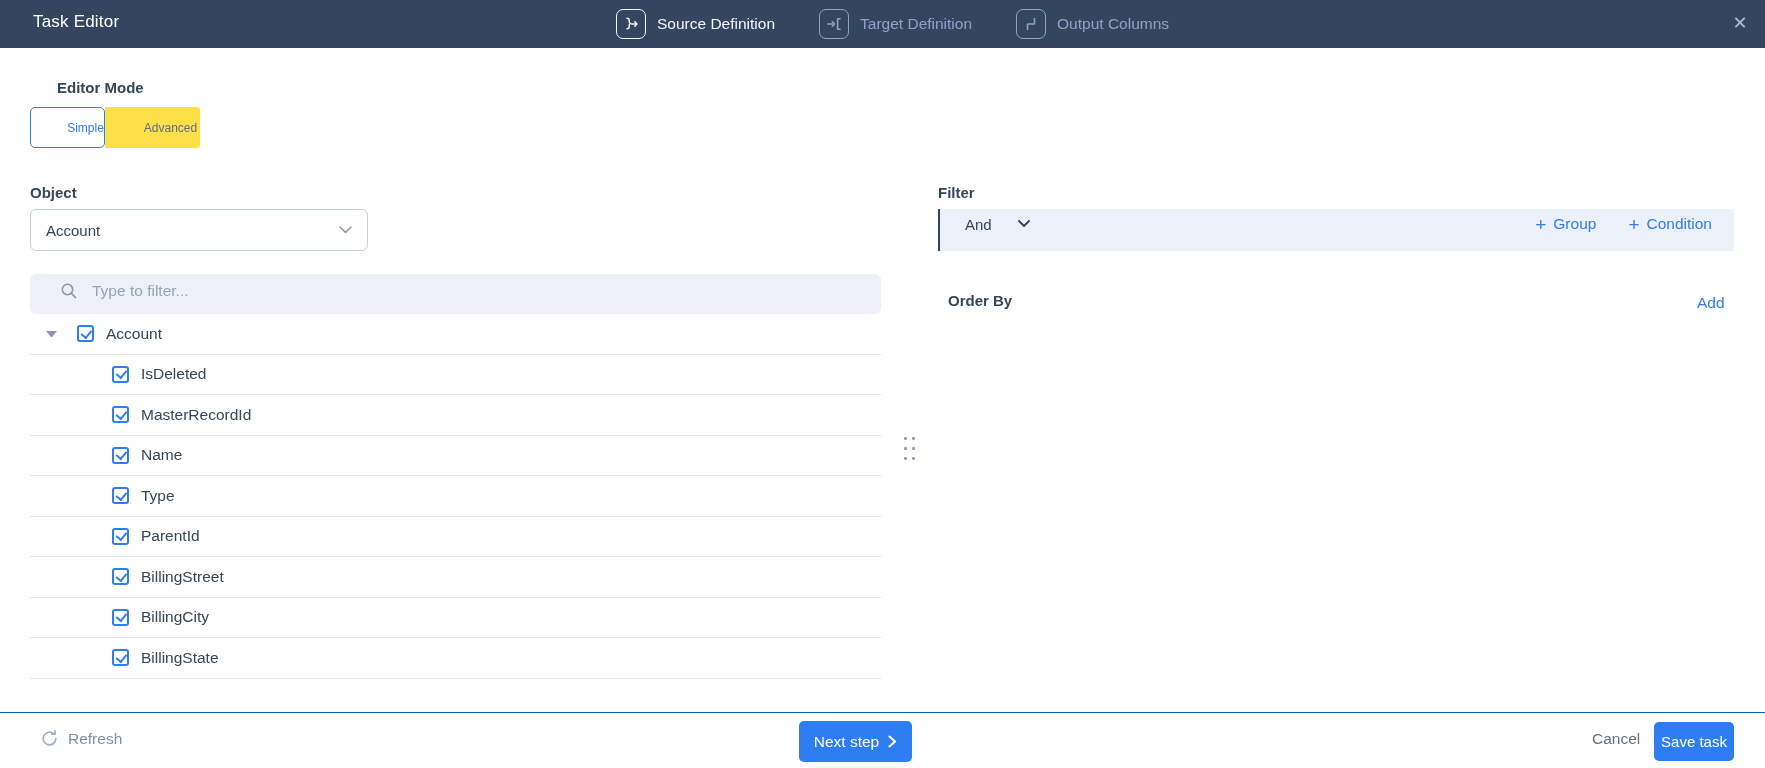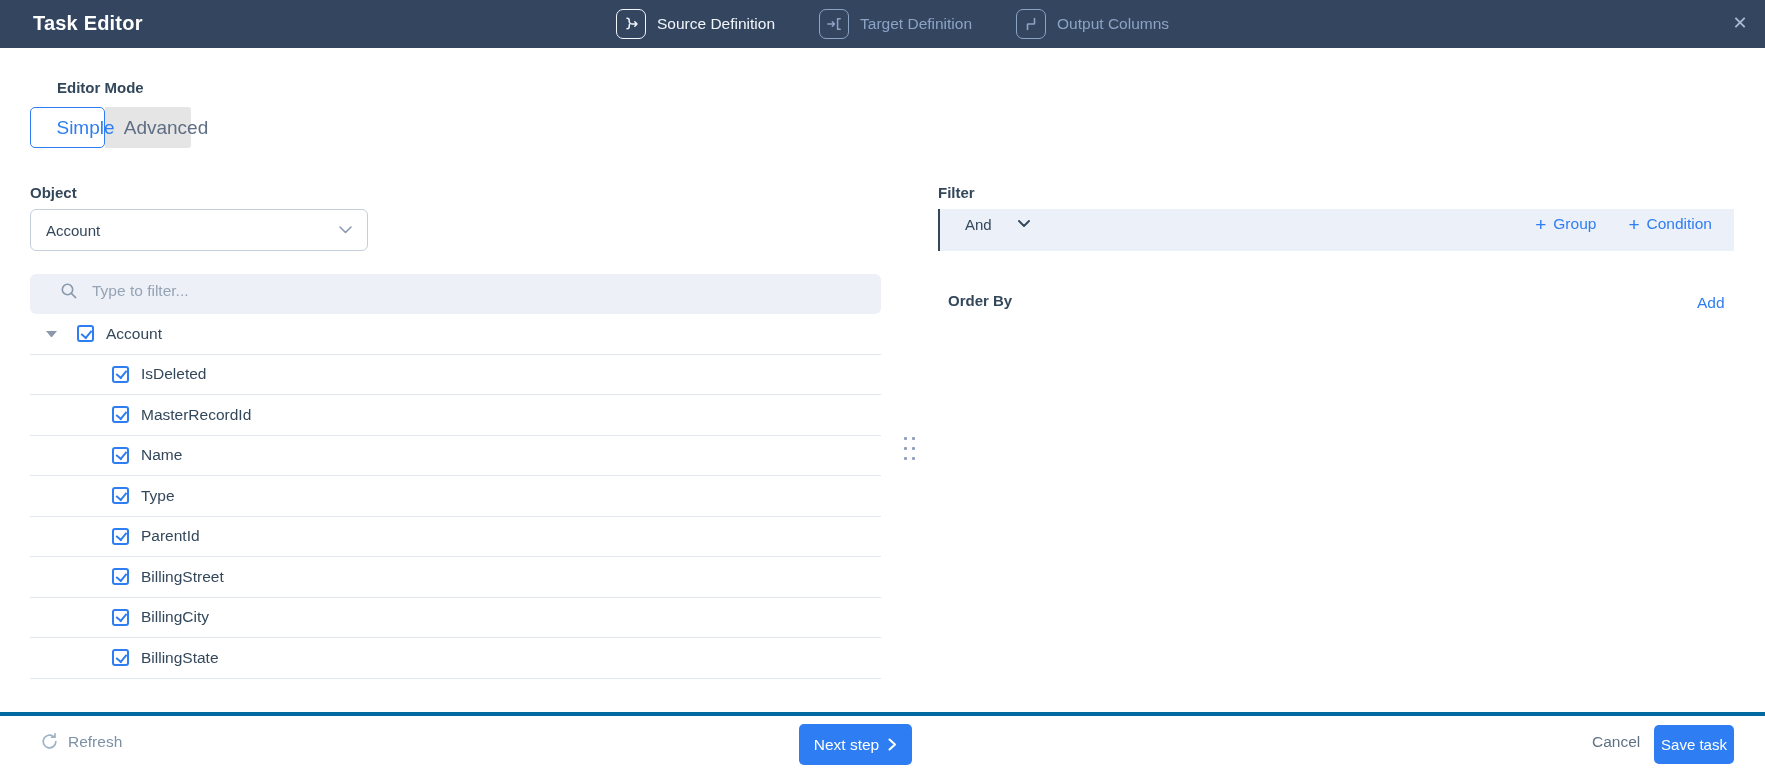--- a/index.html
+++ b/index.html
@@ -1,37 +1,37 @@
 <!DOCTYPE html>
 <html><head>
 <meta charset="utf-8">
 <style>
   * { margin:0; padding:0; box-sizing:border-box; }
   html,body { width:1765px; height:768px; overflow:hidden; }
   body { font-family:"Liberation Sans", sans-serif; background:#ffffff; color:#33475b; position:relative; }
 
   
   .header { position:absolute; top:0; left:0; width:1765px; height:48px; background:#344560; }
-  .win-title { position:absolute; left:33px; top:12px; font-size:20px; font-weight:700; color:#ffffff; letter-spacing:.2px; }
+  .win-title { position:absolute; left:33px; top:12px; font-size:17px; font-weight:400; color:#ffffff; letter-spacing:.2px; }
   .steps { position:absolute; left:616px; top:0; height:48px; display:flex; align-items:center; gap:44px; }
   .step { display:flex; align-items:center; gap:11px; font-size:15.5px; color:#8ca3c5; cursor:pointer; white-space:nowrap; }
   .step.active { color:#f2f6fb; }
   .step-icon { width:30px; height:30px; border:1.4px solid currentColor; border-radius:7px; display:flex; align-items:center; justify-content:center; flex:0 0 auto; }
   .step-icon svg { display:block; }
   .close-btn { position:absolute; right:14px; top:12px; width:22px; height:22px; color:#a9bbd3; font-size:18px; line-height:22px; text-align:center; cursor:pointer; }
 
   
   .sec-label { position:absolute; font-size:15px; font-weight:700; color:#33475b; }
   .blue-link { color:#2e7df2; font-size:15.5px; cursor:pointer; }
 
   
   .segment { position:absolute; left:30px; top:107px; height:41px; display:flex; }
-  .seg-btn { display:flex; align-items:center; justify-content:center; font-size:19px; cursor:pointer;padding-left:36px; }
+  .seg-btn { display:flex; align-items:center; justify-content:center; font-size:12px; cursor:pointer;padding-left:36px; }
   .seg-simple { width:75px; background:#ffffff; border:1px solid #2e7df2; color:#2e7df2; border-radius:5px; z-index:1; }
-  .seg-advanced { width:86px; background:#e5e5e5; color:#5f6e83; border-radius:0 3px 3px 0; }
+  .seg-advanced { width:95px; background:#fde047; color:#5f6e83; border-radius:0 3px 3px 0; }
 
   
   .select { position:absolute; left:30px; top:209px; width:338px; height:42px; border:1px solid #c4cfdc; border-radius:6px; background:#fff; display:flex; align-items:center; justify-content:space-between; padding:0 15px; font-size:15px; color:#33475b; cursor:pointer; }
   .chev { color:#8a9bb2; display:flex; }
 
   
   .search { position:absolute; left:30px; top:274px; width:851px; height:40px; background:#edf1f7; border-radius:6px; display:flex; align-items:center; padding:0 16px 7px 30px; gap:14px; }
   .search input { flex:1; border:none; background:transparent; outline:none; font-size:15.5px; color:#33475b; font-family:"Liberation Sans", sans-serif; }
   .search input::placeholder { color:#95a3b6; }
 
@@ -52,21 +52,21 @@
   .f-action { display:flex; align-items:center; gap:7px; }
   .plus { font-size:19px; font-weight:400; line-height:1; }
 
   .add-link { position:absolute; left:1697px; top:294px; }
 
   
   .drag-handle { position:absolute; left:904px; top:437px; display:grid; grid-template-columns:3px 3px; grid-auto-rows:3px; column-gap:5px; row-gap:7px; cursor:col-resize; }
   .drag-handle i { background:#8fa0bb; border-radius:1px; }
 
   
-  .footer { position:absolute; left:0; bottom:0; width:1765px; height:56px; background:#fff; border-top:4px solid #0369a1; }
+  .footer { position:absolute; left:0; bottom:0; width:1765px; height:56px; background:#fff; border-top:1px solid #0369a1; }
   .refresh { position:absolute; left:40px; top:16px; display:flex; align-items:center; gap:9px; color:#7d90a6; font-size:15.5px; cursor:pointer; }
   .btn { background:#2e7df2; color:#fff; border:none; border-radius:5px; font-family:"Liberation Sans", sans-serif; display:flex; align-items:center; justify-content:center; cursor:pointer; }
   .next-btn { position:absolute; left:799px; top:8px; width:113px; height:41px; font-size:15.5px; gap:9px; }
   .cancel-link { position:absolute; left:1592px; top:17px; color:#5f7285; font-size:15.5px; cursor:pointer; }
   .save-btn { position:absolute; left:1654px; top:9px; width:80px; height:39px; font-size:15px; }
 </style>
 </head>
 <body>
 
 <div class="header">

